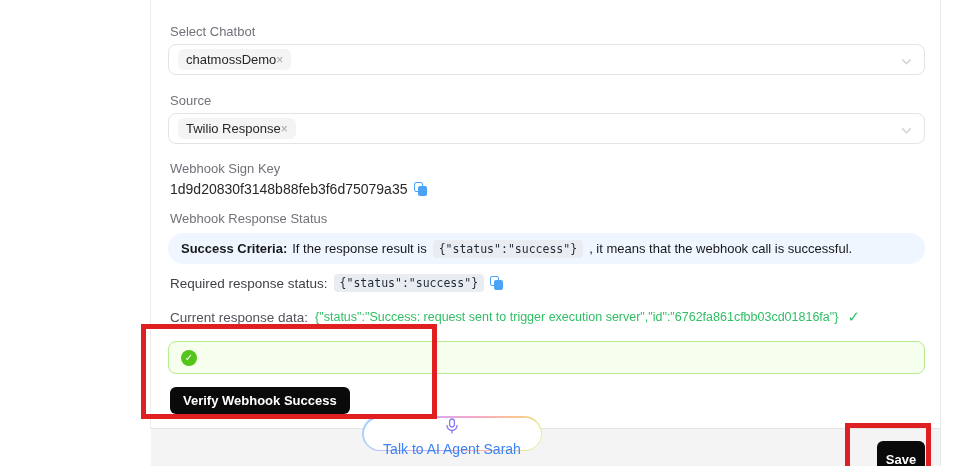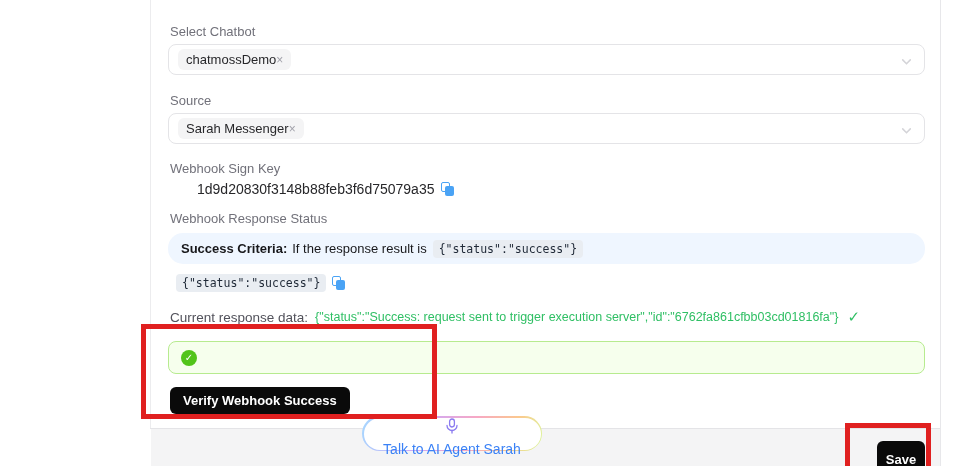--- a/index.html
+++ b/index.html
@@ -13,21 +13,21 @@
   .field-label { position:absolute; left:170px; font-size:13px; color:#71717a; }
 
   .select-box { position:absolute; left:168px; width:757px; height:31px; background:#fff;
     border:1px solid #e4e4e7; border-radius:8px; display:flex; align-items:center; padding:0 30px 0 9px; }
   .tag { background:#f4f4f5; border-radius:6px; padding:3px 8px; font-size:13px; color:#27272a;
     display:inline-flex; align-items:center; gap:0; white-space:nowrap; }
   .tag-x { color:#a1a1aa; font-size:12px; cursor:pointer; line-height:1; }
   .chevron { position:absolute; right:11px; top:9px; }
 
   .key-row { position:absolute; left:170px; top:181px; display:flex; align-items:center; gap:7px;
-    font-size:14px; color:#27272a;margin-left:27px; }
+    font-size:14px; color:#27272a; }
   .copy-icon { display:inline-block; position:relative; width:14px; height:15px; cursor:pointer; }
   .copy-icon .back { position:absolute; left:0; top:0; width:9px; height:10px; border:1.6px solid #4aa3f5; border-radius:2px; background:#fff; }
   .copy-icon .front { position:absolute; left:4px; top:4px; width:9px; height:10px; border-radius:2px; background:#4aa3f5; }
 
   .info-box { position:absolute; left:168px; top:233px; width:757px; height:31px; background:#eff6ff;
     border-radius:15px; display:flex; align-items:center; padding:0 13px; font-size:13px; color:#18181b; white-space:nowrap; }
   .info-box b { margin-right:5px; }
   .code-chip { font-family:"DejaVu Sans Mono","Liberation Mono",monospace; font-size:11.5px; color:#1f2937;
     background:#e9edf2; border-radius:4px; padding:2px 6px; margin:0 6px; white-space:nowrap; }
 
@@ -77,21 +77,21 @@
     <span class="chevron">
       <svg width="13" height="13" viewBox="0 0 12 12">
           <path d="M2.5 4.5l3.5 3.5 3.5-3.5" stroke="#d4d4d8" stroke-width="1.4" fill="none" stroke-linecap="round"></path>
         </svg>
     </span>
   </div>
 
   <div class="field-label" style="top:93px">Source</div>
   <div class="select-box" style="top:113px">
     <span class="tag">
-      <span>Sarah Messenger</span>
+      <span>Twilio Response</span>
       <span class="tag-x">×</span>
     </span>
     <span class="chevron">
       <svg width="13" height="13" viewBox="0 0 12 12">
           <path d="M2.5 4.5l3.5 3.5 3.5-3.5" stroke="#d4d4d8" stroke-width="1.4" fill="none" stroke-linecap="round"></path>
         </svg>
     </span>
   </div>
 
   <div class="field-label" style="top:161px">Webhook Sign Key</div>
@@ -101,23 +101,25 @@
         <span class="back"></span>
         <span class="front"></span>
       </span>
   </div>
 
   <div class="field-label" style="top:211px">Webhook Response Status</div>
   <div class="info-box">
     <b>Success Criteria:</b>
     <span>If the response result is</span>
     <span class="code-chip">{"status":"success"}</span>
+    <span>, it means that the webhook call is successful.</span>
   </div>
 
   <div class="inline-row" style="top:274px">
+    <span>Required response status:</span>
     <span class="code-chip">{"status":"success"}</span>
     <span class="copy-icon">
         <span class="back"></span>
         <span class="front"></span>
       </span>
   </div>
 
   <div class="inline-row" style="top:308px; color:#52525b;">
     <span>Current response data:</span>
     <span class="green-json">{"status":"Success: request sent to trigger execution server","id":"6762fa861cfbb03cd01816fa"}</span>

